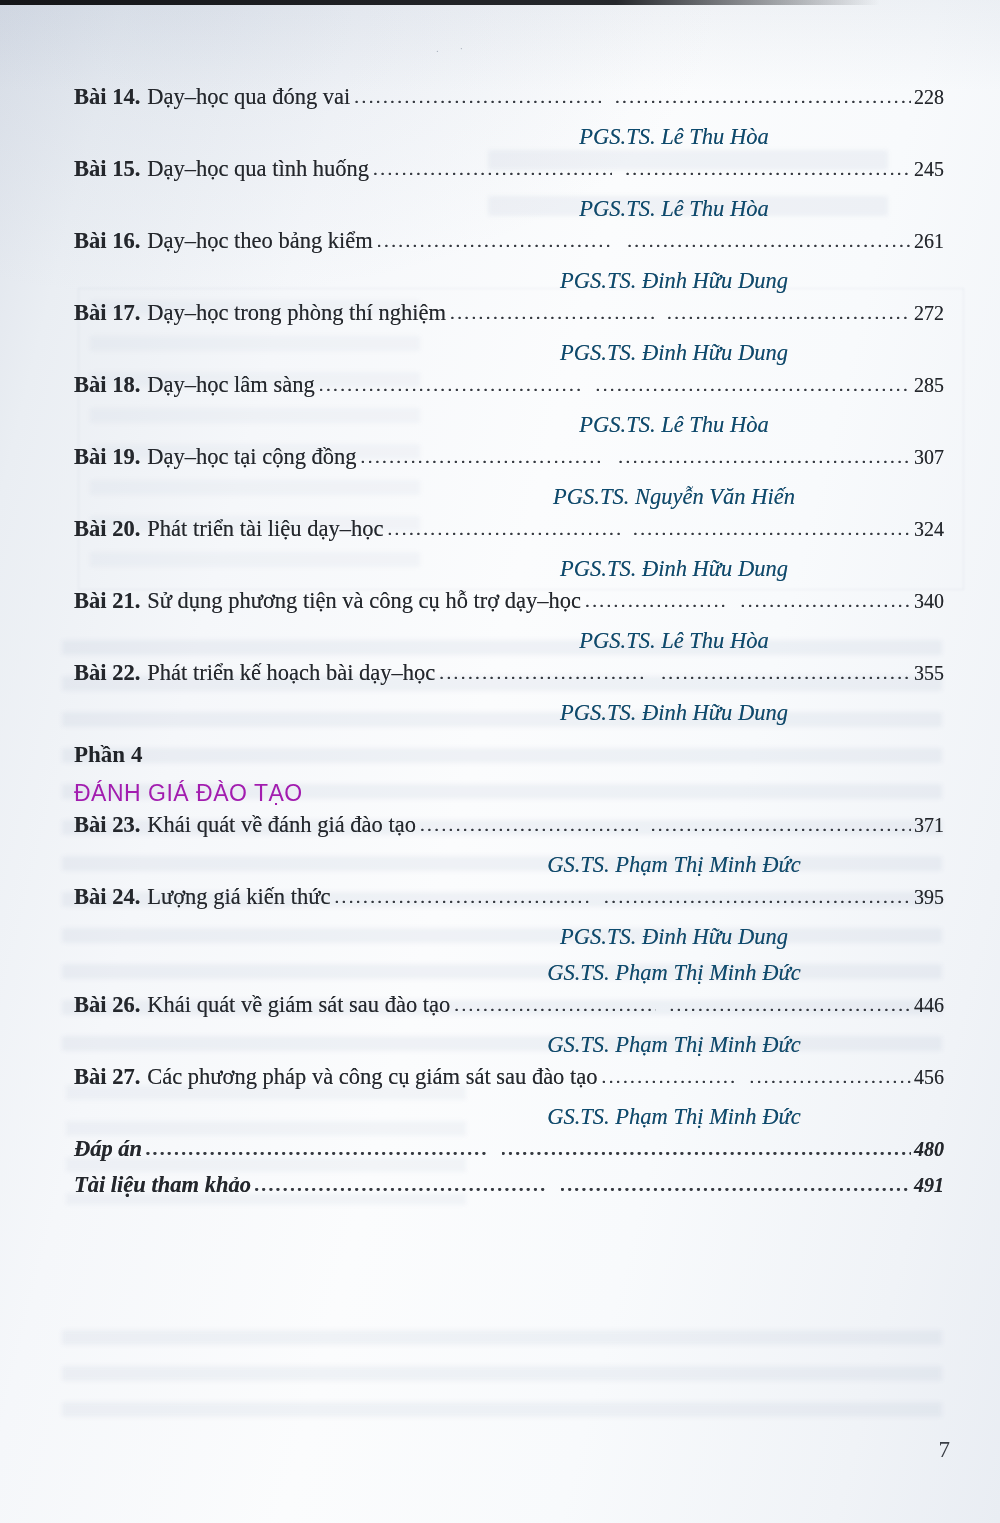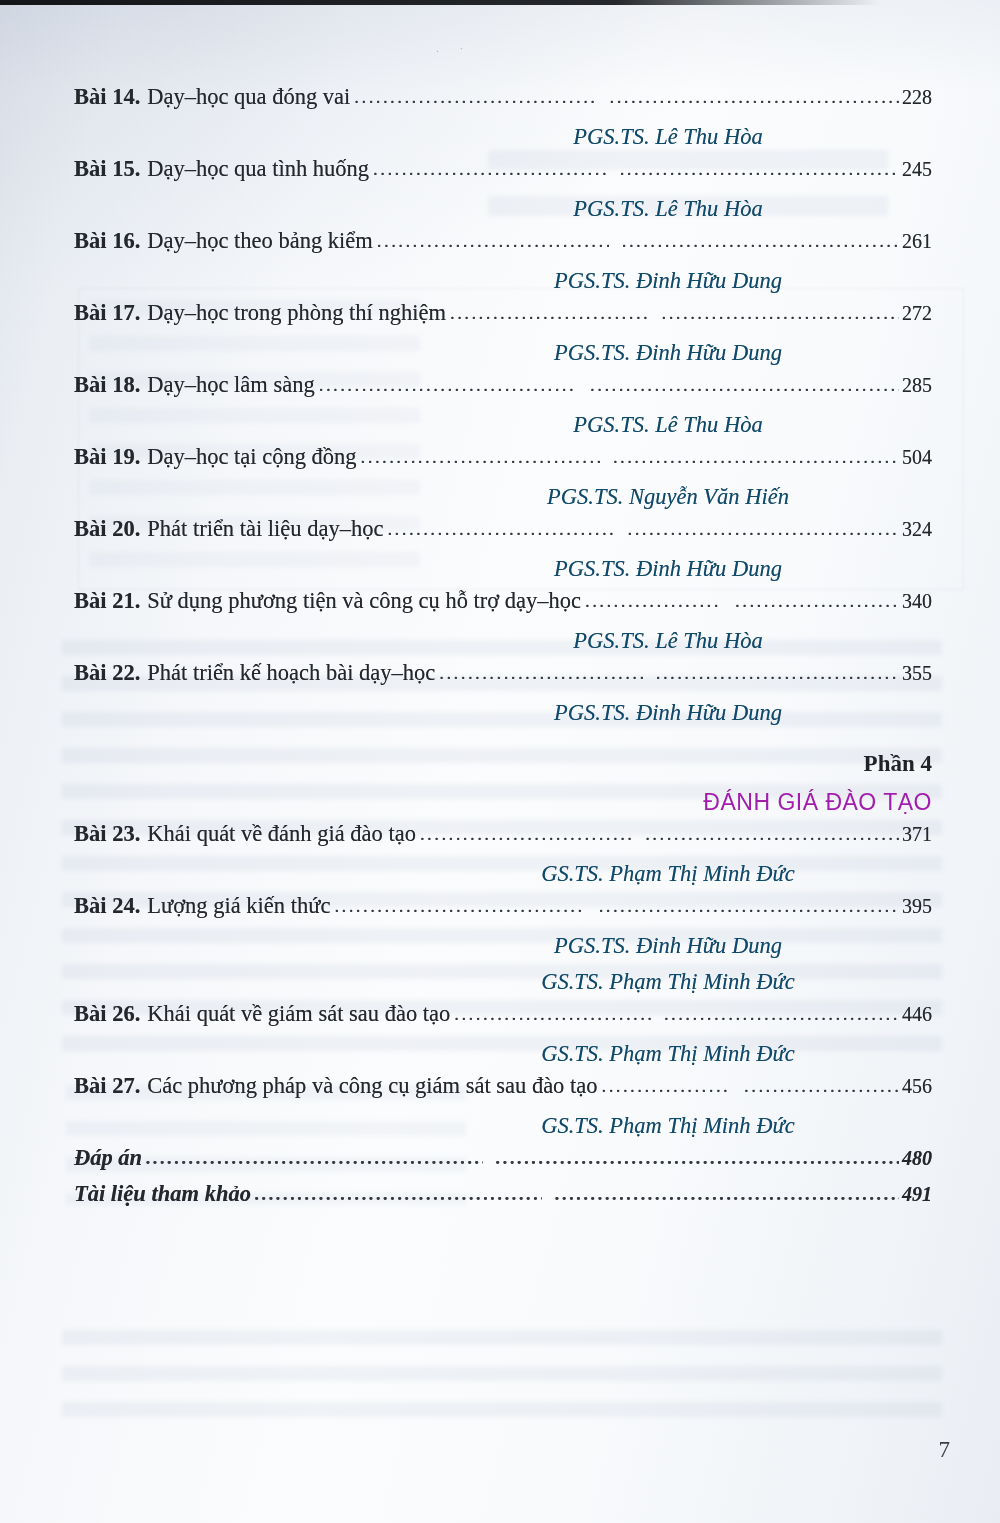--- a/index.html
+++ b/index.html
@@ -37,21 +37,21 @@
     background:repeating-linear-gradient(180deg,
       rgba(120,140,175,.16) 0px, rgba(120,140,175,.16) 20px,
       rgba(120,140,175,0) 20px, rgba(120,140,175,0) 46px);
   }
   .ghost.box{
     border:1px solid rgba(120,140,170,.20);filter:blur(1px);background:none;
   }
 
   
   .toc{
-    position:absolute;left:74px;right:68px;top:84px;
+    position:absolute;left:74px;right:56px;top:84px;
     color:#24272c;
   }
   .toc-row{
     display:flex;align-items:baseline;height:36px;
     font-size:22.5px;white-space:nowrap;
     text-shadow:0 0 .5px rgba(35,40,48,.55);
   }
   .toc-label{font-weight:700;margin-right:7px;}
   .toc-title{margin-right:4px;}
   .dots{
@@ -66,21 +66,21 @@
   .toc-page{font-size:20px;padding-left:3px;}
 
   .author-row{
     height:36px;line-height:34px;
     padding-left:330px;text-align:center;
     font-style:italic;font-size:22.5px;color:#0c4a6e;
     text-shadow:0 0 .5px rgba(40,45,52,.5);
     white-space:nowrap;
   }
 
-  .part-block{text-align:right;margin-top:13px;}
+  .part-block{text-align:left;margin-top:4px;}
   .part-label{font-weight:700;font-size:23px;line-height:38px;color:#202328;}
   .part-title{
     font-family:"Liberation Sans","DejaVu Sans",sans-serif;
     font-size:23px;line-height:38px;letter-spacing:.5px;color:#a21caf;
   }
 
   .backmatter .toc-row{font-weight:700;font-style:italic;}
 
   .page-number{
     position:absolute;right:50px;top:1437px;
@@ -158,21 +158,21 @@
       </div>
       <div class="author-row">PGS.TS. Lê Thu Hòa</div>
     </div>
     <div class="toc-entry">
       <div class="toc-row">
         <span class="toc-label">Bài 19.</span>
         <span class="toc-title">Dạy–học tại cộng đồng</span>
         <span class="dots d1"></span>
         <span class="leader-gap"></span>
         <span class="dots d2"></span>
-        <span class="toc-page">504</span>
+        <span class="toc-page">307</span>
       </div>
       <div class="author-row">PGS.TS. Nguyễn Văn Hiến</div>
     </div>
     <div class="toc-entry">
       <div class="toc-row">
         <span class="toc-label">Bài 20.</span>
         <span class="toc-title">Phát triển tài liệu dạy–học</span>
         <span class="dots d1"></span>
         <span class="leader-gap"></span>
         <span class="dots d2"></span>

